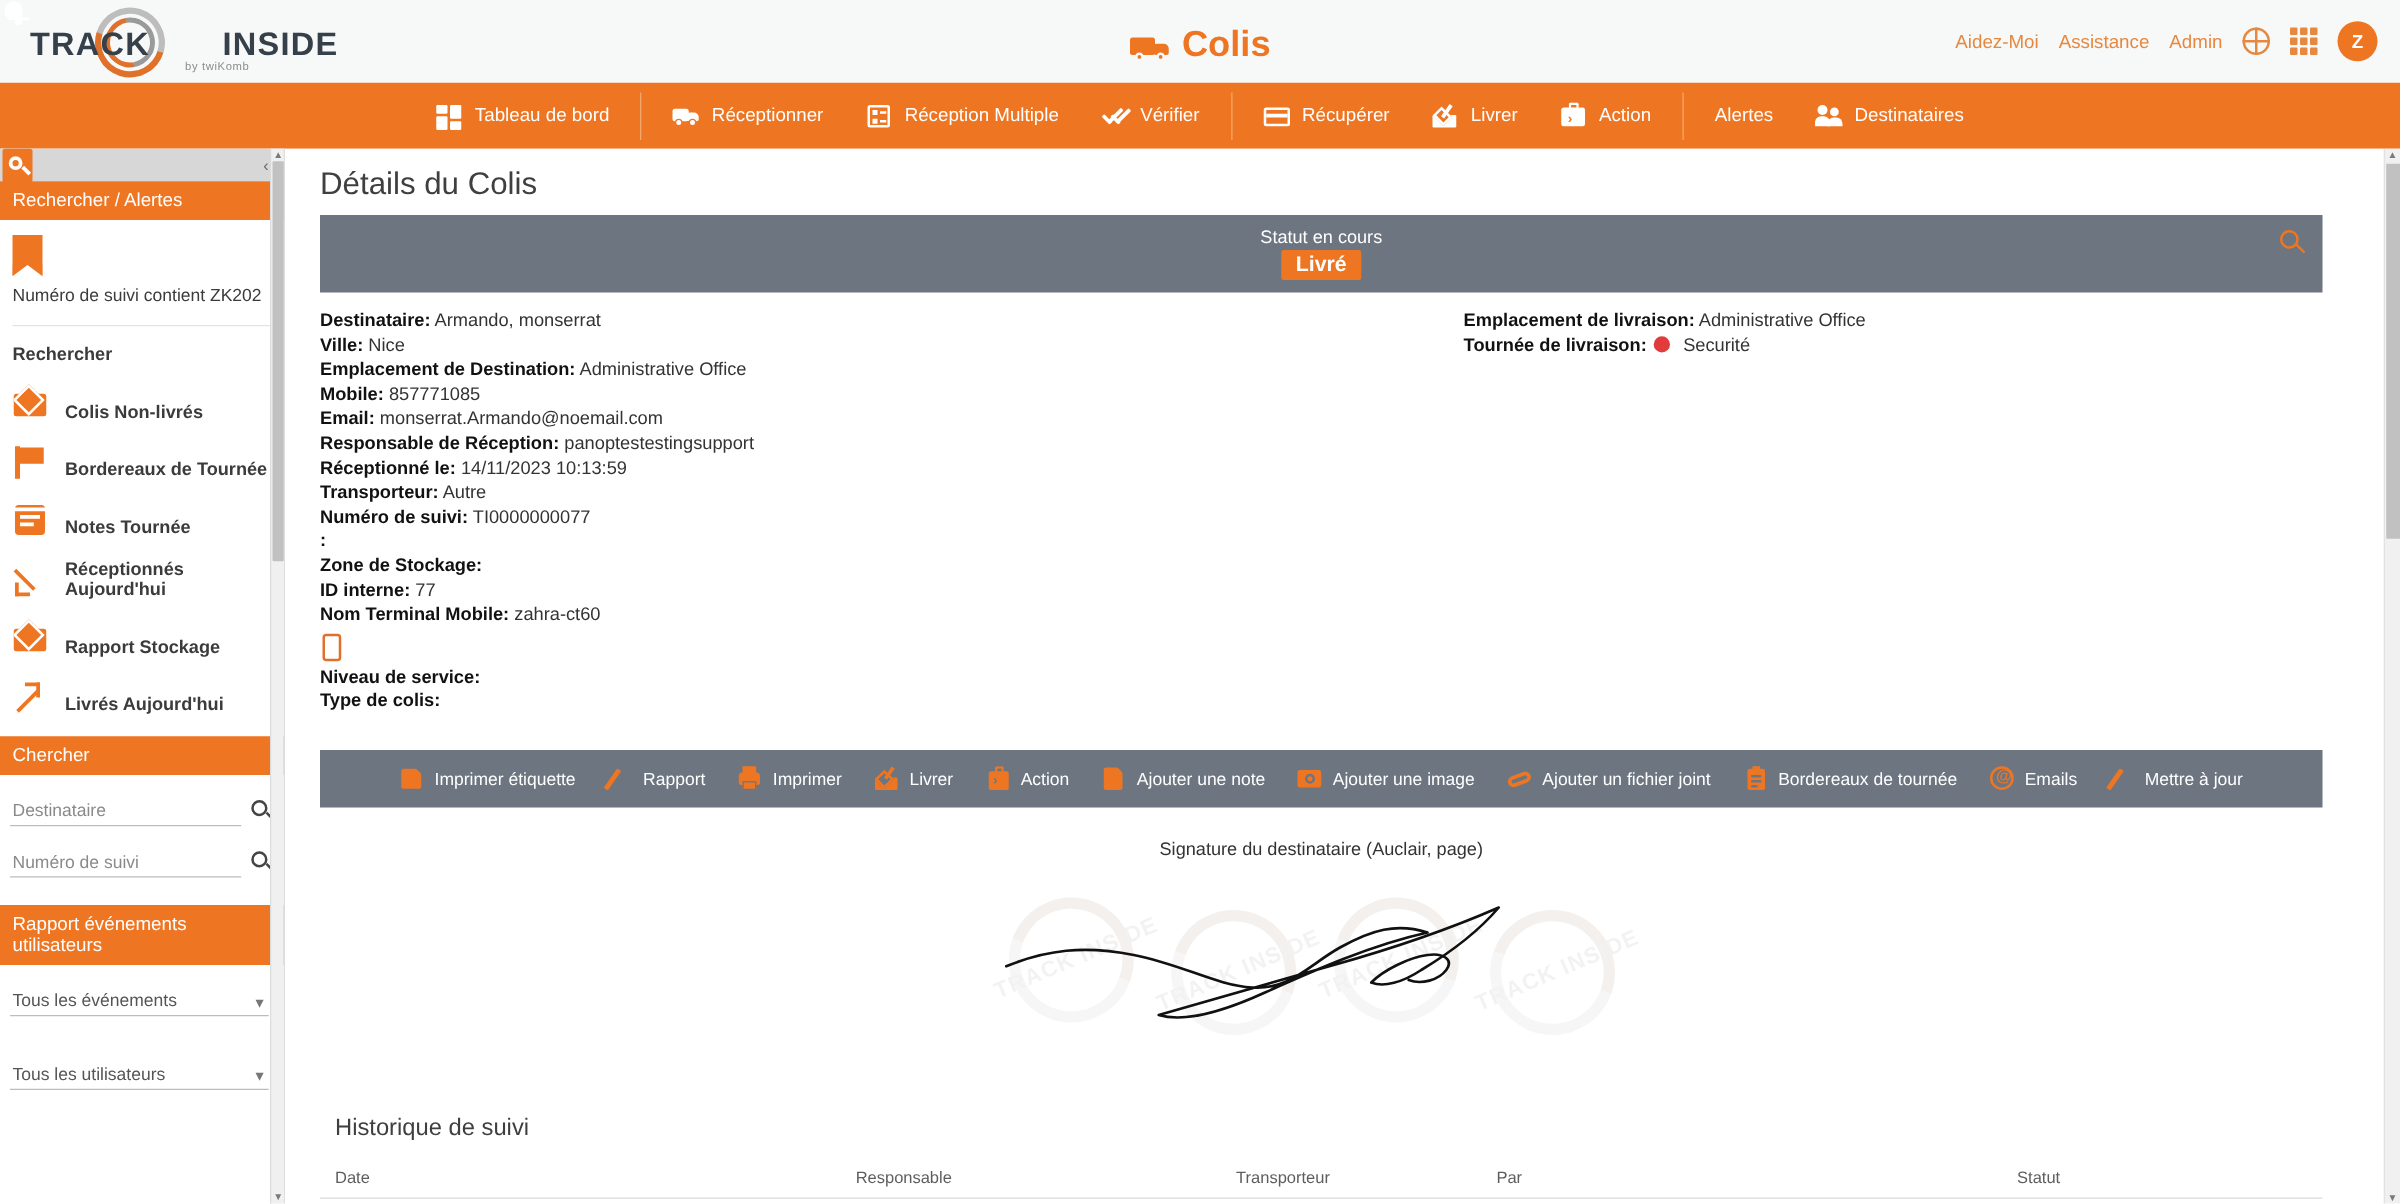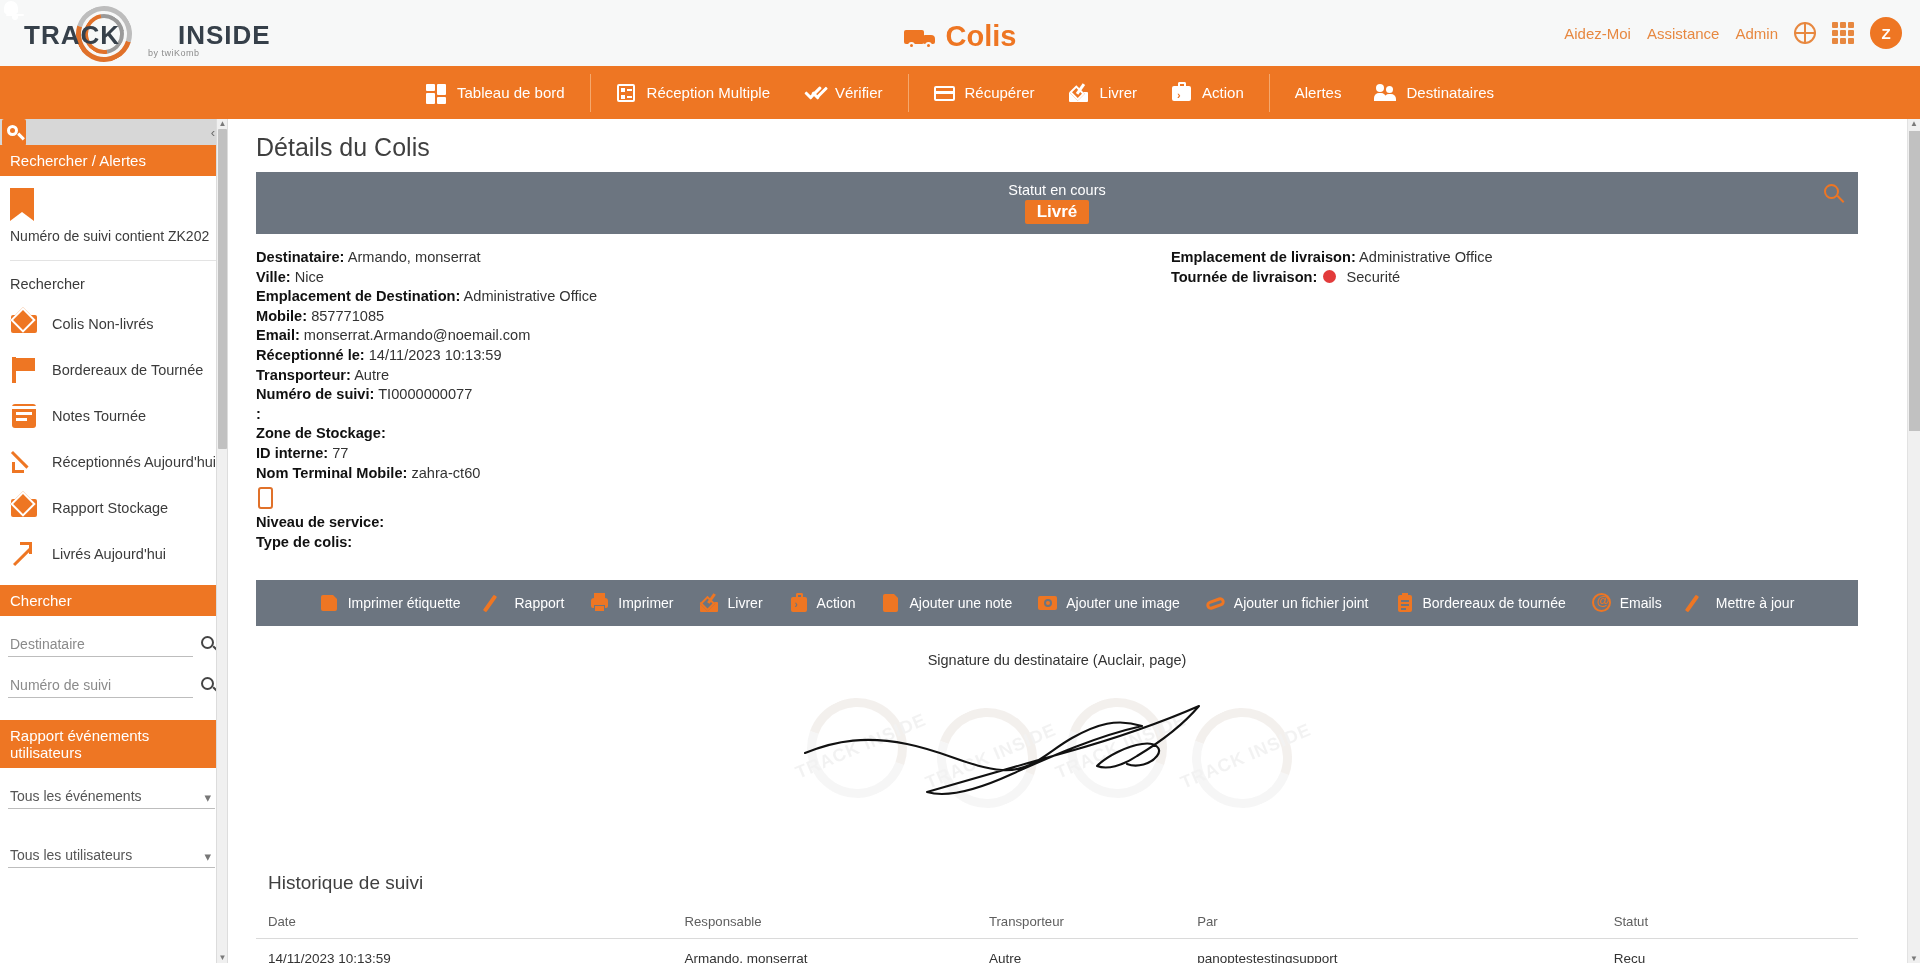--- a/index.html
+++ b/index.html
@@ -149,21 +149,21 @@
     font-family:"Liberation Sans", sans-serif;
   }
   .sb-filter { padding:12px 10px 10px 10px; }
   .bookmark-ic {
     width:24px; height:32px; background:#ee7623; position:relative; margin-bottom:8px;
   }
   .bookmark-ic:after{content:"";position:absolute;left:0;bottom:-1px;border-left:12px solid #ee7623;border-right:12px solid #ee7623;border-bottom:9px solid #fff;}
   .sb-filter-text { font-size:14px; color:#3b3b3b; }
   .sb-div { height:1px; background:#e3e3e3; margin:6px 10px; }
   .sb-item {
-    display:flex; align-items:center; gap:14px; padding:9px 10px; cursor:pointer;
+    display:flex; align-items:flex-end; gap:14px; padding:9px 10px; cursor:pointer;font-weight:bold;
   }
   .sb-item span.lbl { font-size:14.5px; color:#3b3b3b; }
   .sb-ic { width:28px; height:28px; position:relative; flex:0 0 28px; }
 
   .ic-searchdoc{position:absolute;left:2px;top:0;width:24px;height:27px;background:#ee7623;border-radius:2px;}
   .ic-searchdoc .c{position:absolute;left:5px;top:6px;width:11px;height:11px;border-radius:50%;border:3px solid #fff;}
   .ic-searchdoc .t{position:absolute;left:15px;top:16px;width:8px;height:3px;background:#fff;transform:rotate(45deg);}
 
   .ic-env .b{position:absolute;left:1px;top:5px;width:26px;height:18px;background:#ee7623;border-radius:2px;}
   .ic-env .f{position:absolute;left:4px;top:1px;width:18px;height:18px;background:#ee7623;border:2px solid #fff;transform:rotate(45deg);}
@@ -362,20 +362,29 @@
             <i class="b"></i>
             <i class="c"></i>
             <i class="d"></i>
           </span>
         <span>Tableau de bord</span>
       </div>
     </div>
     <div class="navsep"></div>
     <div class="navgroup">
       <div class="navitem">
+        <span class="nav-ic ic-truck">
+            <span class="body"></span>
+            <span class="cab"></span>
+            <span class="w1"></span>
+            <span class="w2"></span>
+          </span>
+        <span>Réceptionner</span>
+      </div>
+      <div class="navitem">
         <span class="nav-ic">
             <span class="ic-multi">
               <i class="s1"></i>
               <i class="s2"></i>
               <i class="s3"></i>
               <i class="s4"></i>
             </span>
           </span>
         <span>Réception Multiple</span>
       </div>
@@ -559,20 +568,21 @@
           </span>
       </div>
 
       <div class="detail-cols">
         <div class="col-left">
           <div class="dline"><b>Destinataire:</b> <span class="val">Armando, monserrat</span></div>
           <div class="dline"><b>Ville:</b> <span class="val">Nice</span></div>
           <div class="dline"><b>Emplacement de Destination:</b> <span class="val">Administrative Office</span></div>
           <div class="dline"><b>Mobile:</b> <span class="val">857771085</span></div>
           <div class="dline"><b>Email:</b> <span class="val">monserrat.Armando@noemail.com</span></div>
+          <div class="dline"><b>Responsable de Réception:</b> <span class="val">panoptestestingsupport</span></div>
           <div class="dline"><b>Réceptionné le:</b> <span class="val">14/11/2023 10:13:59</span></div>
           <div class="dline"><b>Transporteur:</b> <span class="val">Autre</span></div>
           <div class="dline"><b>Numéro de suivi:</b> <span class="val">TI0000000077</span></div>
           <div class="dline"><b>:</b> <span class="val"></span></div>
           <div class="dline"><b>Zone de Stockage:</b> <span class="val"></span></div>
           <div class="dline"><b>ID interne:</b> <span class="val">77</span></div>
           <div class="dline"><b>Nom Terminal Mobile:</b> <span class="val">zahra-ct60</span></div>
           <div class="phone-ic"></div>
           <div class="dline"><b>Niveau de service:</b> <span class="val"></span></div>
           <div class="dline"><b>Type de colis:</b> <span class="val"></span></div>

